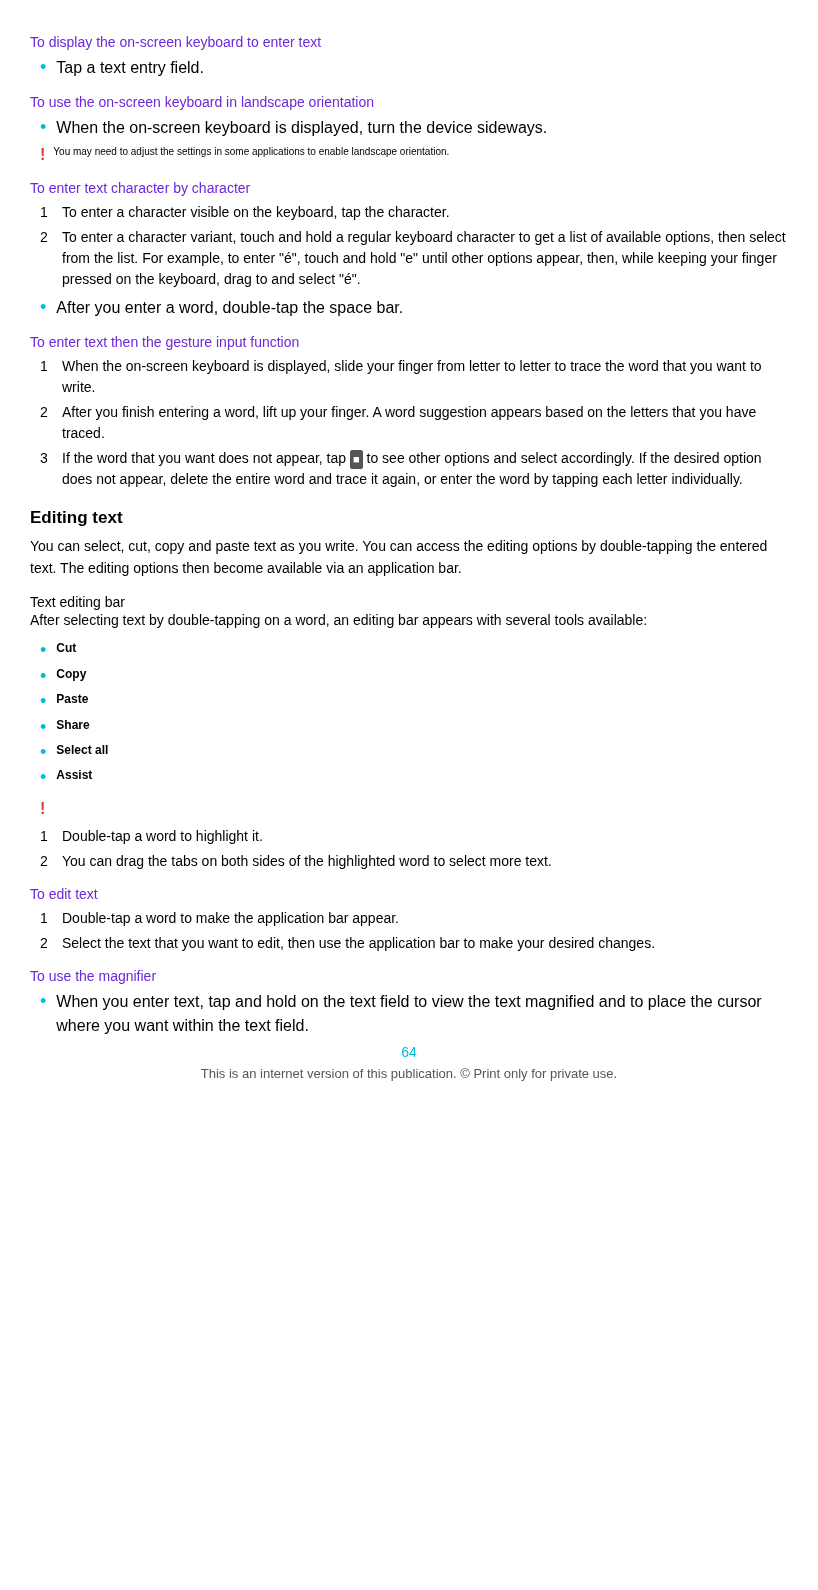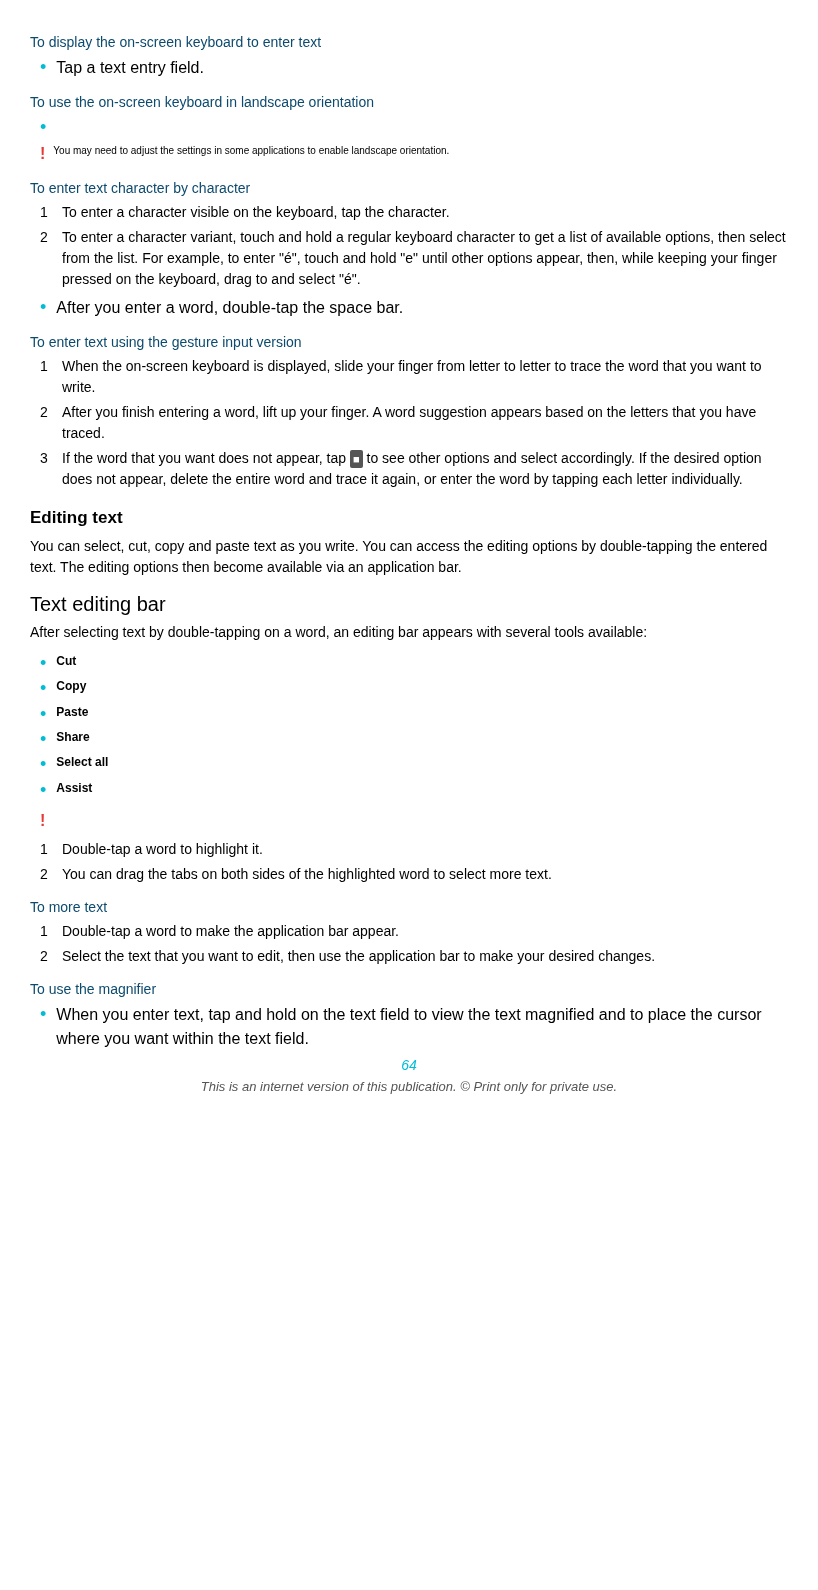--- a/index.html
+++ b/index.html
@@ -6,21 +6,21 @@
     body {
       background: #fff;
       font-family: Arial, Helvetica, sans-serif;
       font-size: 14px;
       color: #000;
       width: 818px;
       min-height: 1590px;
       padding: 20px 30px 40px 30px;
     }
     .section-heading {
-      color: #0c4a6e;
+      color: #6d28d9;
       font-size: 14px;
       margin-bottom: 6px;
       margin-top: 14px;
     }
     .bullet-item {
       display: flex;
       align-items: flex-start;
       margin-bottom: 4px;
       margin-left: 10px;
     }
@@ -73,24 +73,23 @@
       font-size: 14px;
       line-height: 1.5;
     }
     .h2-heading {
       font-size: 17px;
       font-weight: bold;
       margin-top: 18px;
       margin-bottom: 8px;
     }
     .h3-heading {
-      font-size: 20px;
+      font-size: 14px;
       font-weight: normal;
       margin-top: 14px;
-      margin-bottom: 6px;
     }
     .body-text {
       font-size: 14px;
       line-height: 1.55;
       margin-bottom: 8px;
     }
     .bold-list-item {
       display: flex;
       align-items: flex-start;
       margin-bottom: 2px;
@@ -114,21 +113,20 @@
       color: #fff;
       font-size: 11px;
       padding: 1px 3px;
       border-radius: 2px;
       vertical-align: middle;
     }
     .page-footer {
       text-align: center;
       font-size: 13px;
       color: #555;
-      font-style: italic;
     }
     .page-number {
       color: #00bcd4;
       font-size: 14px;
       margin-bottom: 6px;
     }
     .underline-bold { font-weight: bold; text-decoration: underline; }
     .section-block { margin-bottom: 6px; }
   </style>
 </head>
@@ -139,20 +137,21 @@
   <div class="bullet-item">
     <span class="bullet-dot">•</span>
     <span class="bullet-text">Tap a text entry field.</span>
   </div>
 </div>
 
 <div class="section-block">
   <div class="section-heading">To use the on-screen keyboard in landscape orientation</div>
   <div class="bullet-item">
     <span class="bullet-dot">•</span>
+    <span class="bullet-text">When the on-screen keyboard is displayed, turn the device sideways.</span>
   </div>
   <div class="warning-item">
     <span class="warning-icon">!</span>
     <span class="warning-text">You may need to adjust the settings in some applications to enable landscape orientation.</span>
   </div>
 </div>
 
 <div class="section-block">
   <div class="section-heading">To enter text character by character</div>
   <div class="numbered-list">
@@ -168,21 +167,21 @@
 </div>
 
 <div class="section-block">
   <div class="bullet-item">
     <span class="bullet-dot">•</span>
     <span class="bullet-text">After you enter a word, double-tap the space bar.</span>
   </div>
 </div>
 
 <div class="section-block">
-  <div class="section-heading">To enter text using the gesture input version</div>
+  <div class="section-heading">To enter text then the gesture input function</div>
   <div class="numbered-list">
     <div class="numbered-item">
       <span class="num">1</span>
       <span class="num-text">When the on-screen keyboard is displayed, slide your finger from letter to letter to trace the word that you want to write.</span>
     </div>
     <div class="numbered-item">
       <span class="num">2</span>
       <span class="num-text">After you finish entering a word, lift up your finger. A word suggestion appears based on the letters that you have traced.</span>
     </div>
     <div class="numbered-item">
@@ -238,21 +237,21 @@
       <span class="num-text">Double-tap a word to highlight it.</span>
     </div>
     <div class="numbered-item">
       <span class="num">2</span>
       <span class="num-text">You can drag the tabs on both sides of the highlighted word to select more text.</span>
     </div>
   </div>
 </div>
 
 <div class="section-block">
-  <div class="section-heading">To more text</div>
+  <div class="section-heading">To edit text</div>
   <div class="numbered-list">
     <div class="numbered-item">
       <span class="num">1</span>
       <span class="num-text">Double-tap a word to make the application bar appear.</span>
     </div>
     <div class="numbered-item">
       <span class="num">2</span>
       <span class="num-text">Select the text that you want to edit, then use the application bar to make your desired changes.</span>
     </div>
   </div>

